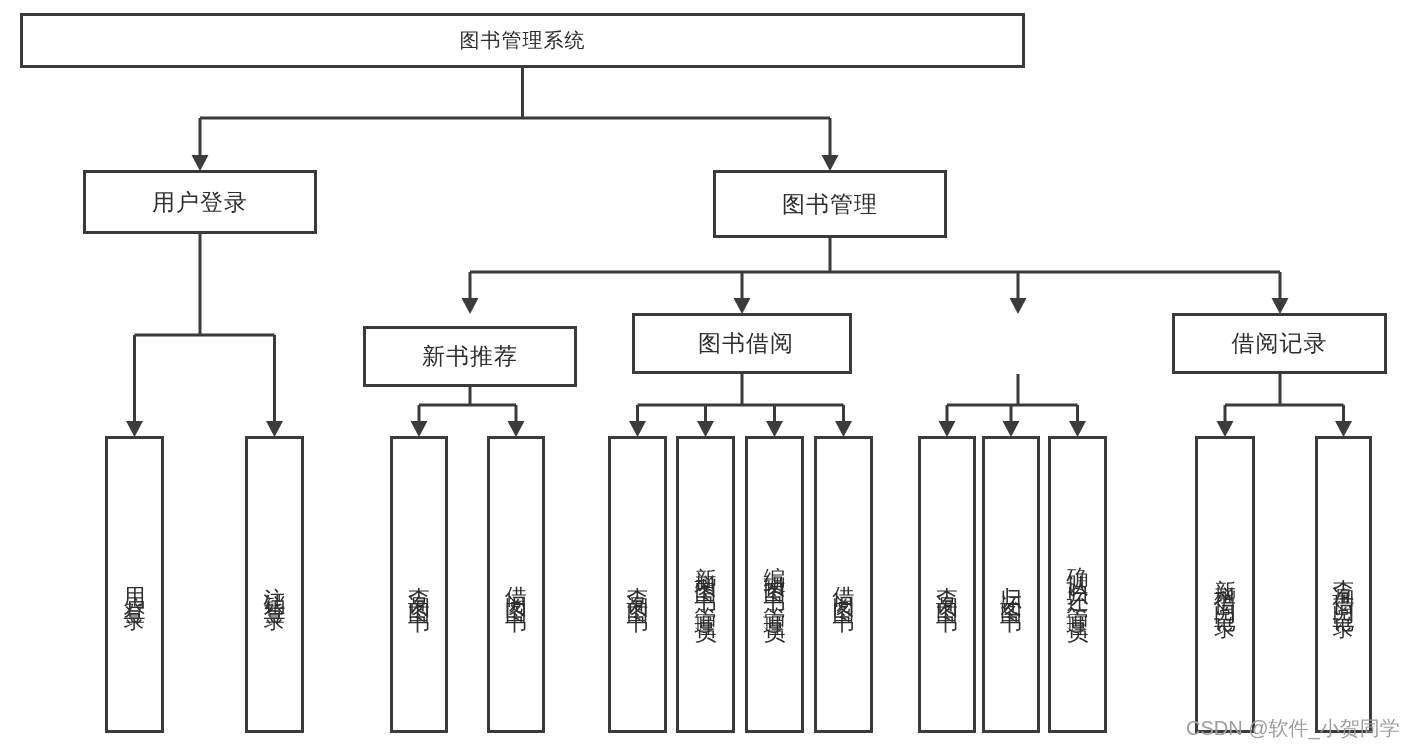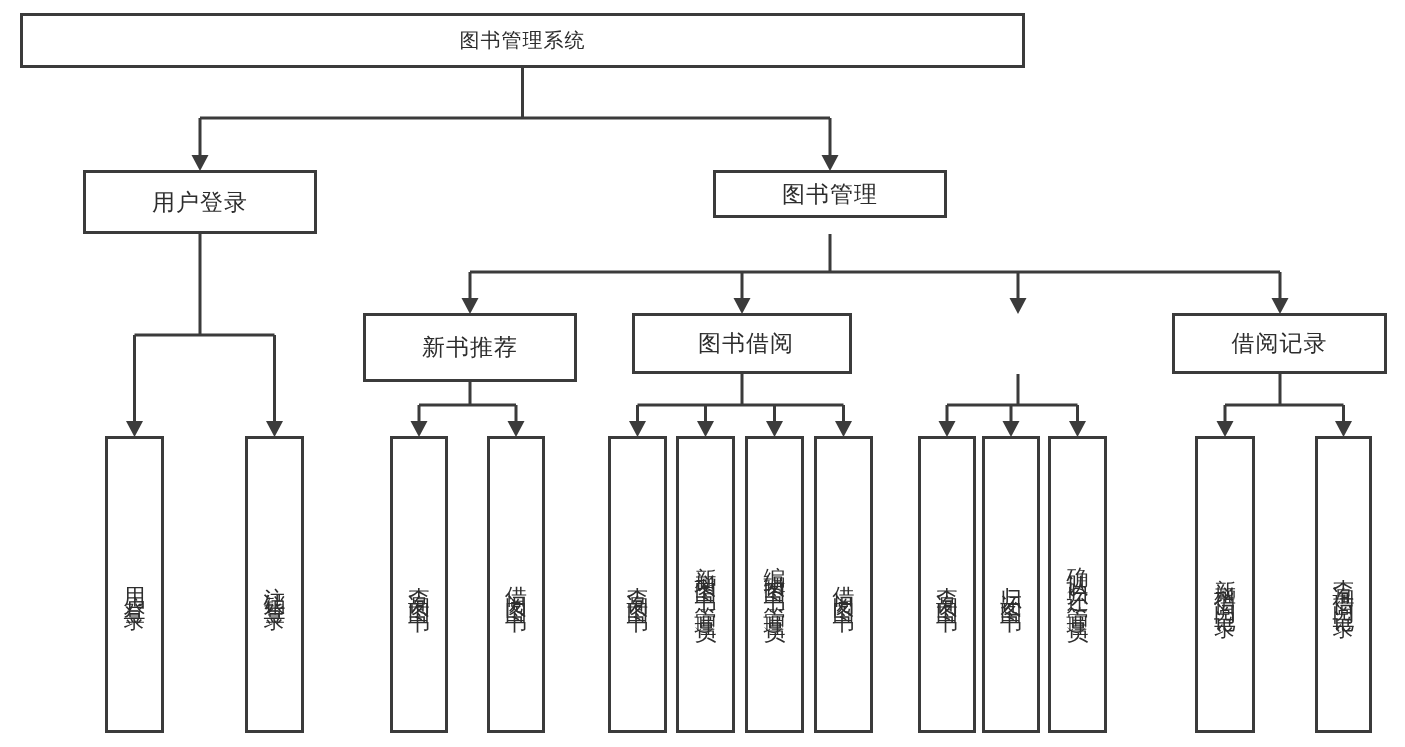--- a/index.html
+++ b/index.html
@@ -74,25 +74,25 @@
       M1335 421 L1352 421 L1343.5 437 Z"></path>
   </svg>
 
   <div class="node" style="left:20px;top:13px;width:1005px;height:55px;">
     <span class="h-label root-label">图书管理系统</span>
   </div>
 
   <div class="node" style="left:83px;top:170px;width:234px;height:64px;">
     <span class="h-label">用户登录</span>
   </div>
-  <div class="node" style="left:713px;top:170px;width:234px;height:48px;">
+  <div class="node" style="left:713px;top:170px;width:234px;height:68px;">
     <span class="h-label">图书管理</span>
   </div>
 
-  <div class="node" style="left:363px;top:313px;width:214px;height:69px;">
+  <div class="node" style="left:363px;top:326px;width:214px;height:61px;">
     <span class="h-label">新书推荐</span>
   </div>
   <div class="node" style="left:632px;top:313px;width:220px;height:61px;padding-left:8px;">
     <span class="h-label">图书借阅</span>
   </div>
   <div class="node" style="left:1172px;top:313px;width:215px;height:61px;">
     <span class="h-label">借阅记录</span>
   </div>
 
   <div class="node v-node" style="left:105px;top:436px;width:59px;height:297px;">
@@ -132,14 +132,15 @@
     <span>确认归还（管理员）</span>
   </div>
 
   <div class="node v-node" style="left:1195px;top:436px;width:60px;height:297px;">
     <span>新增借阅记录</span>
   </div>
   <div class="node v-node" style="left:1315px;top:436px;width:57px;height:297px;">
     <span>查询借阅记录</span>
   </div>
 
+  <div class="watermark">CSDN @软件_小贺同学</div>
 
 </div>
 
 </body></html>

